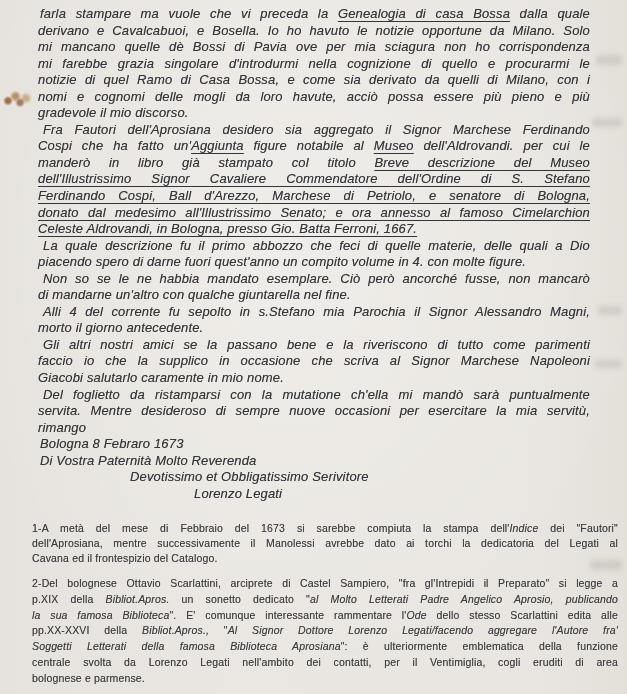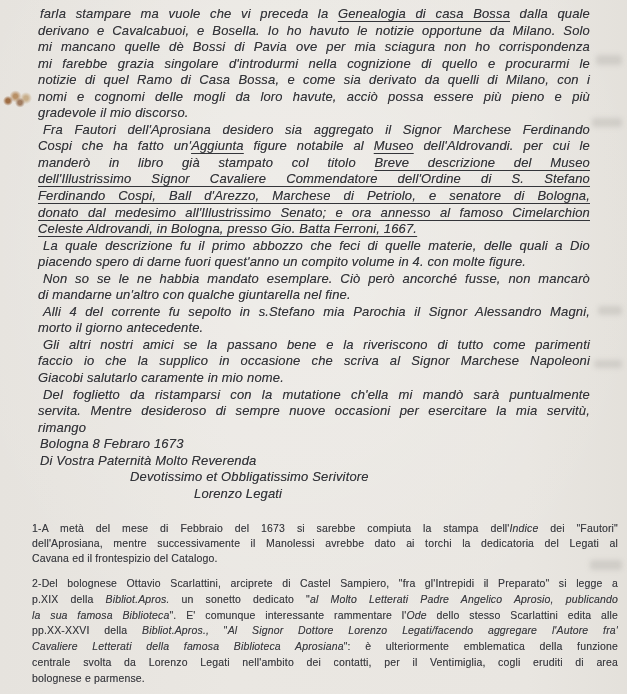--- a/index.html
+++ b/index.html
@@ -102,17 +102,17 @@
   <div class="fn" id="fn1">
       <div class="line just"><span>1-A metà del mese di Febbraio del 1673 si sarebbe compiuta la stampa dell'</span><span class="i">Indice</span><span> dei "Fautori"</span></div>
       <div class="line just"><span>dell'Aprosiana, mentre successivamente il Manolessi avrebbe dato ai torchi la dedicatoria del Legati al</span></div>
       <div class="line"><span>Cavana ed il frontespizio del Catalogo.</span></div>
     </div>
   <div class="fn" id="fn2">
       <div class="line just"><span>2-Del bolognese Ottavio Scarlattini, arciprete di Castel Sampiero, "fra gl'Intrepidi il Preparato" si legge a</span></div>
       <div class="line just"><span>p.XIX della </span><span class="i">Bibliot.Apros.</span><span> un sonetto dedicato "</span><span class="i">al Molto Letterati Padre Angelico Aprosio, publicando</span></div>
       <div class="line just"><span class="i">la sua famosa Biblioteca</span><span>". E' comunque interessante rammentare l'</span><span class="i">Ode</span><span> dello stesso Scarlattini edita alle</span></div>
       <div class="line just"><span>pp.XX-XXVI della </span><span class="i">Bibliot.Apros.,</span><span> "</span><span class="i">Al Signor Dottore Lorenzo Legati/facendo aggregare l'Autore fra'</span></div>
-      <div class="line just"><span class="i">Cavaliere Letterati della famosa Biblioteca Aprosiana</span><span>": è ulteriormente emblematica della funzione</span></div>
+      <div class="line just"><span class="i">Soggetti Letterati della famosa Biblioteca Aprosiana</span><span>": è ulteriormente emblematica della funzione</span></div>
       <div class="line just"><span>centrale svolta da Lorenzo Legati nell'ambito dei contatti, per il Ventimiglia, cogli eruditi di area</span></div>
       <div class="line"><span>bolognese e parmense.</span></div>
     </div>
 </div>
 
 </body></html>

